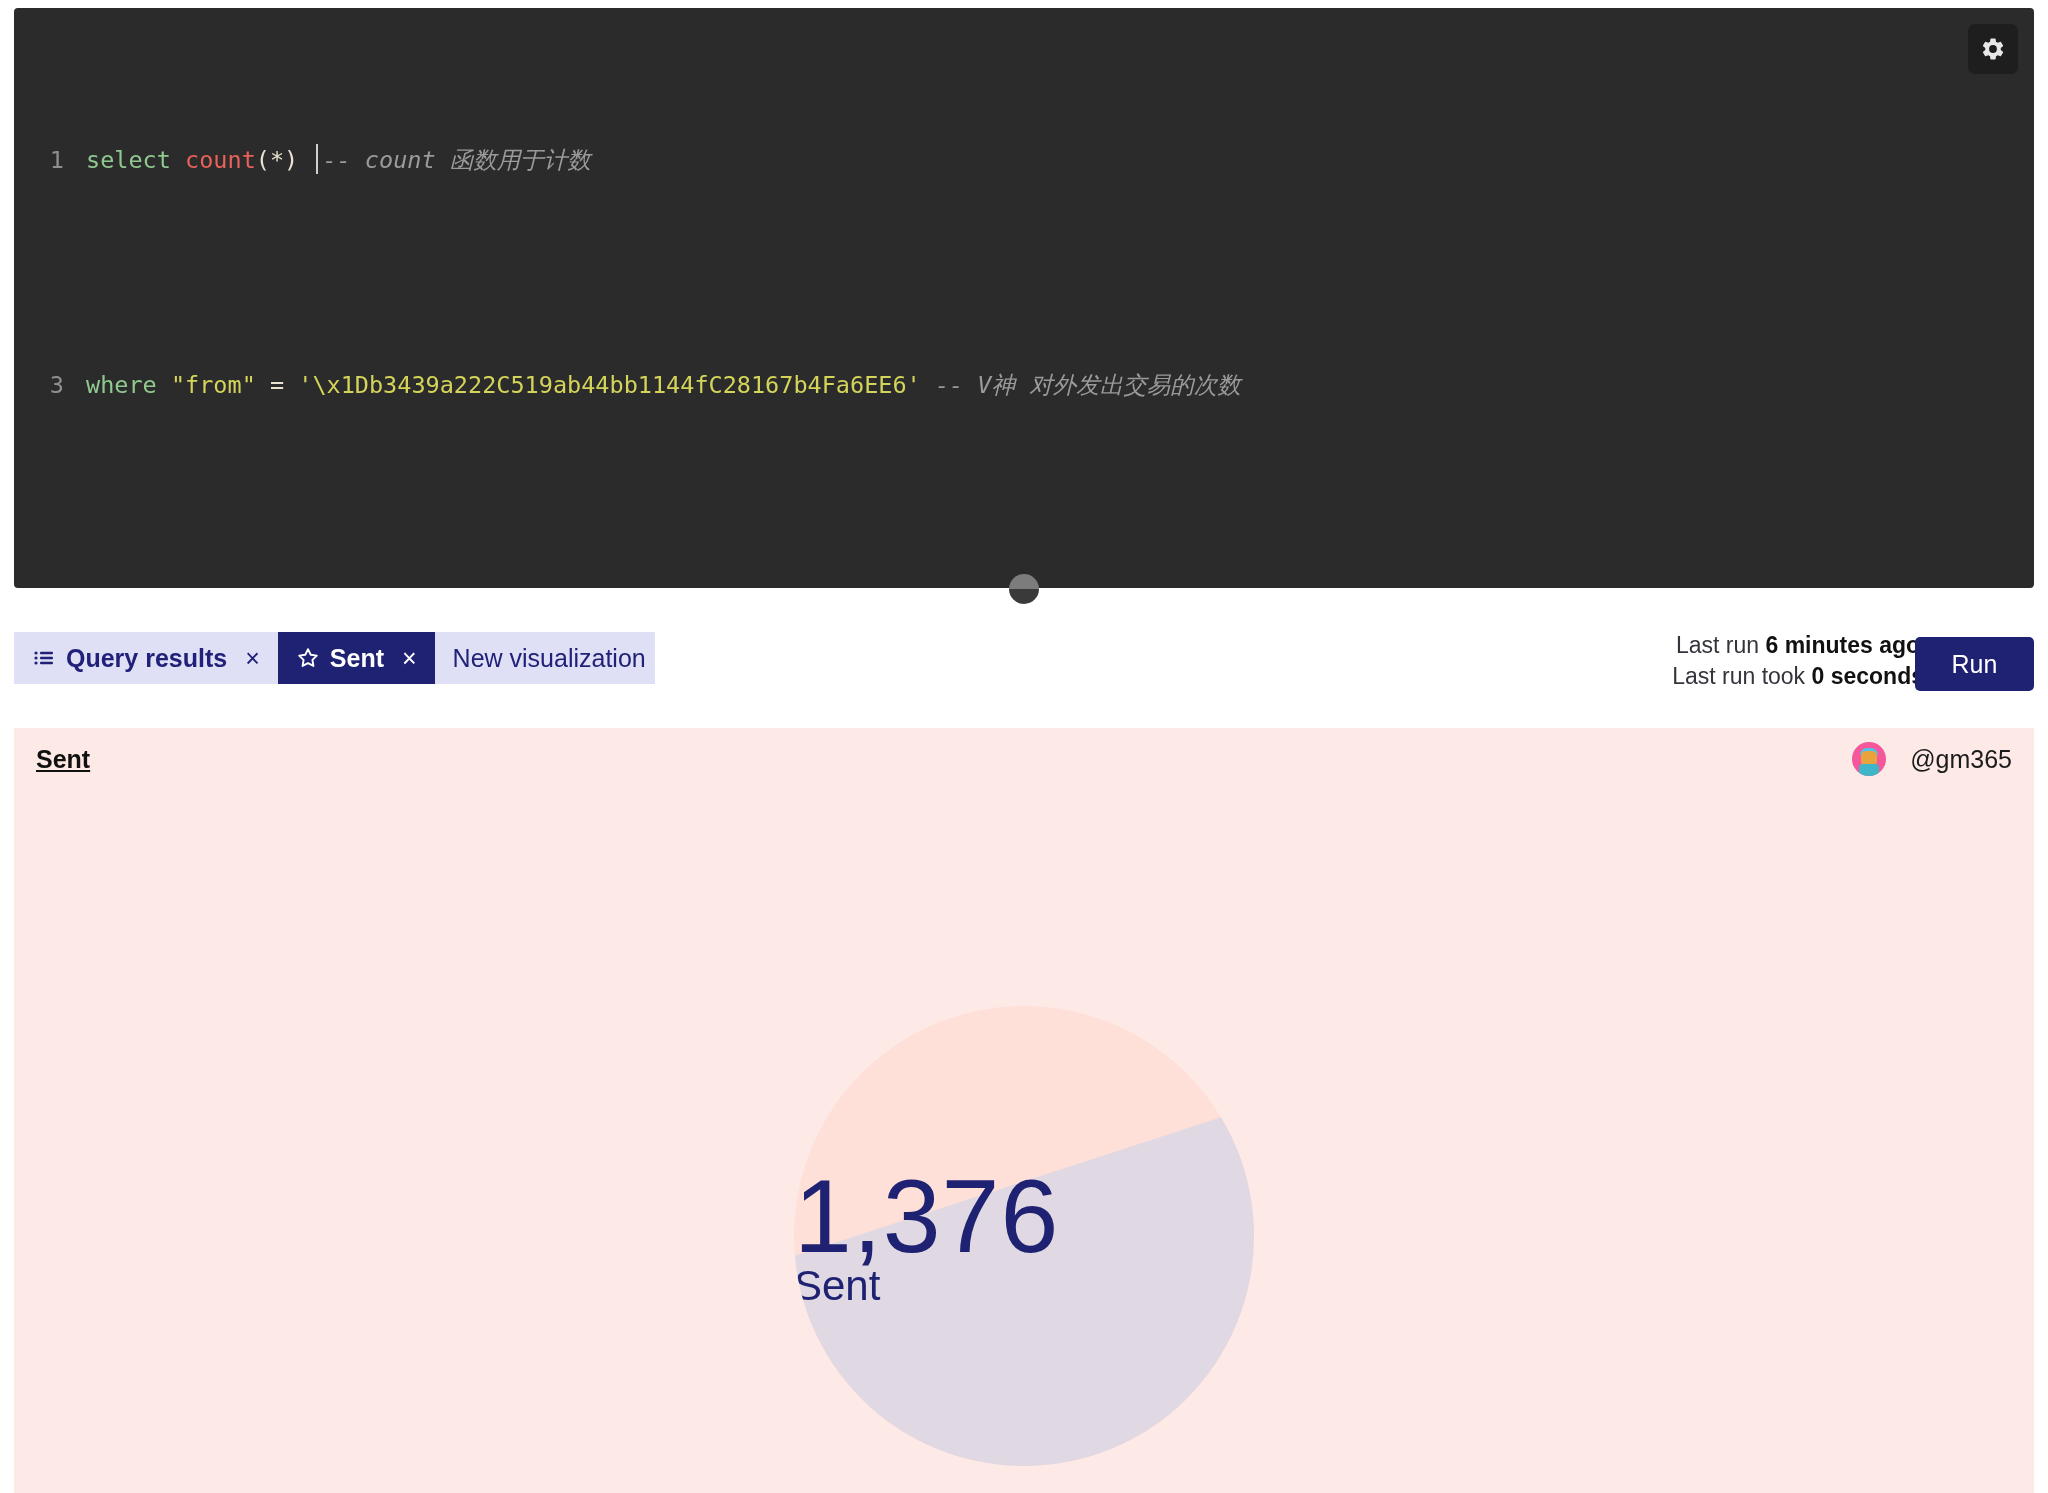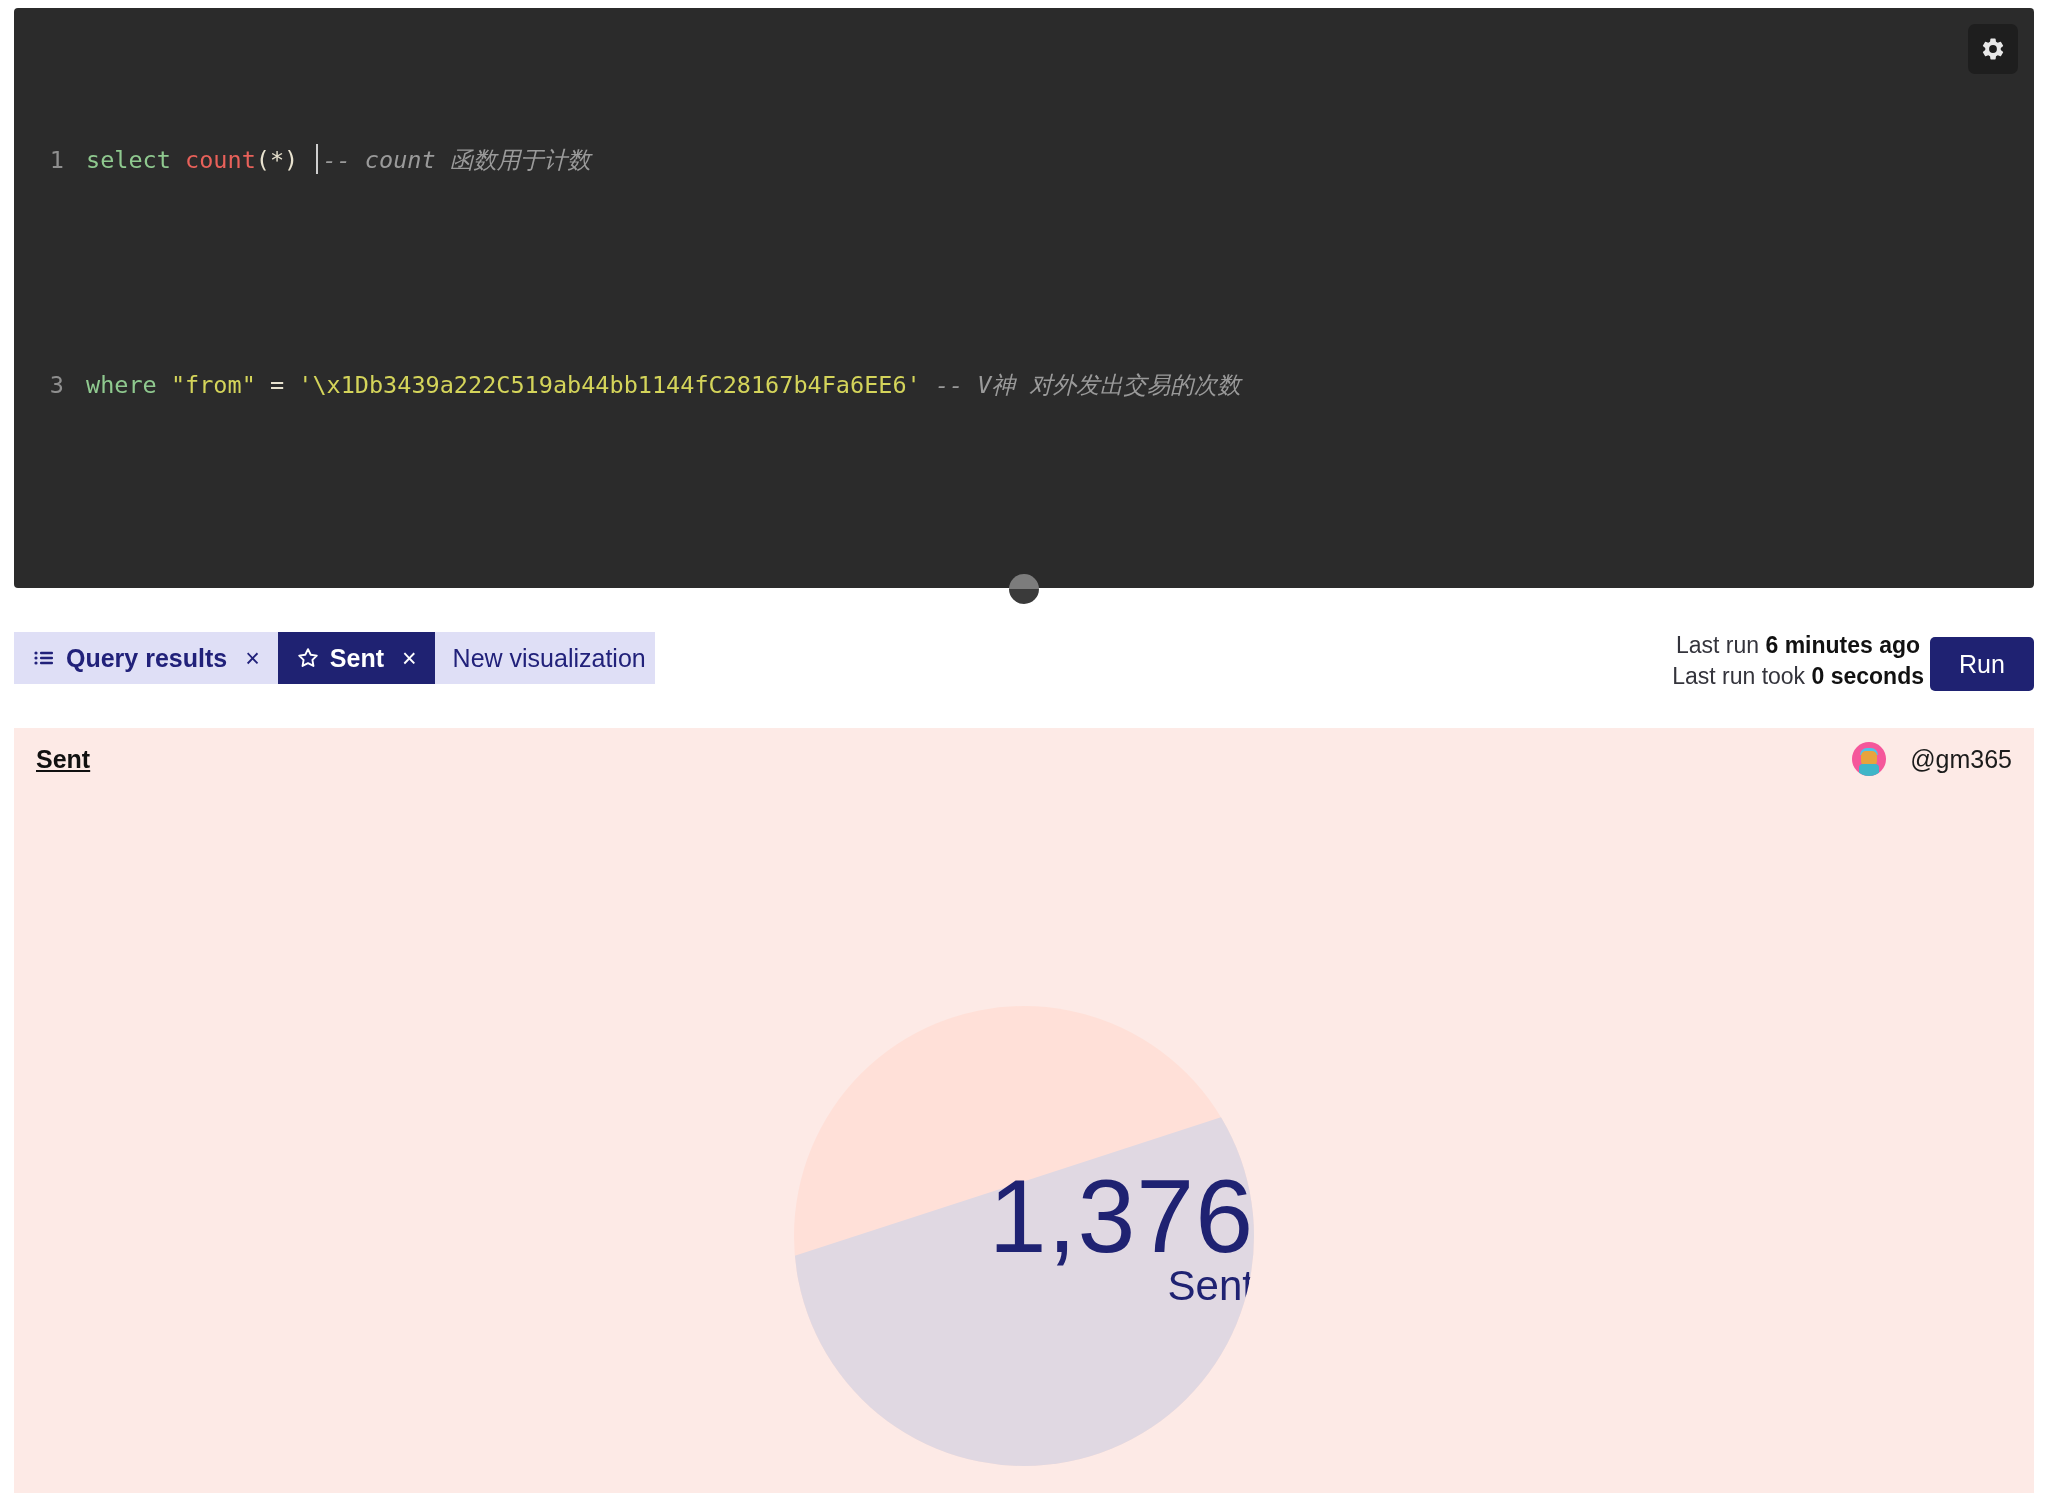--- a/index.html
+++ b/index.html
@@ -132,21 +132,21 @@
     text-align: center;
     font-size: 23px;
     color: #34343c;
     line-height: 31px;
   }
   .runmeta b { font-weight: bold; color: #111; }
   .run-btn {
     position: absolute;
     right: 14px;
     top: 637px;
-    width: 104px;
+    width: 119px;
     height: 54px;
     background: #1f2272;
     color: #fff;
     border: none;
     border-radius: 5px;
     font-size: 25px;
     font-family: "Liberation Sans", sans-serif;
     cursor: pointer;
   }
 
@@ -245,21 +245,21 @@
     height: 330px;
     background: #e0d8e2;
     transform: rotate(-18deg);
     transform-origin: left bottom;
   }
   .counter-text {
     position: absolute;
     left: 0; right: 0; top: 0; bottom: 0;
     display: flex;
     flex-direction: column;
-    align-items: flex-end;
+    align-items: flex-start;
     justify-content: center;
     z-index: 3;
   }
   .counter-value {
     font-size: 104px;
     color: #1f2272;
     line-height: 1;
     letter-spacing: 1px;
   }
   .counter-label {

